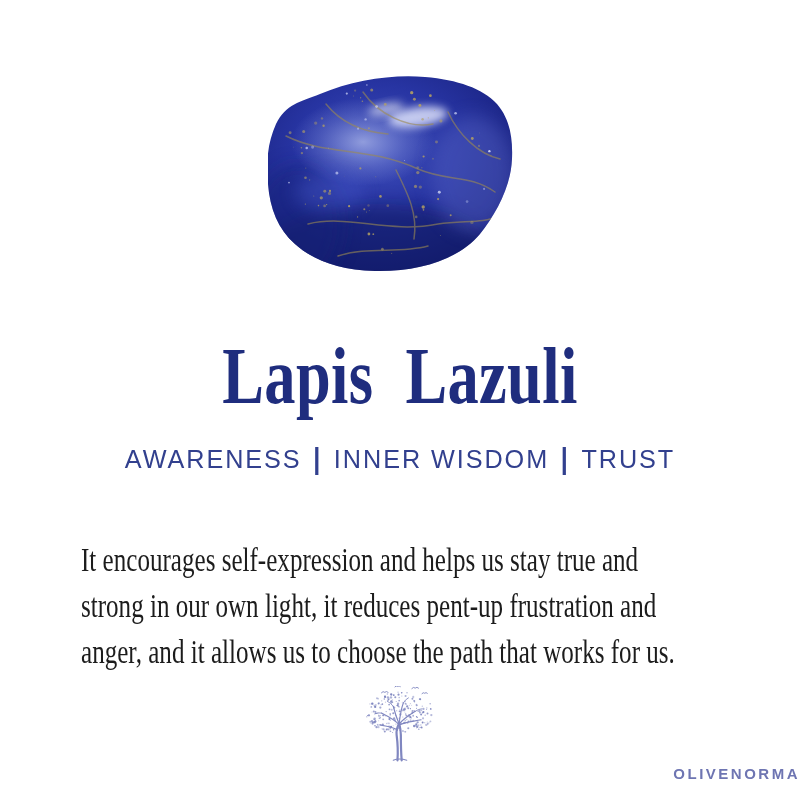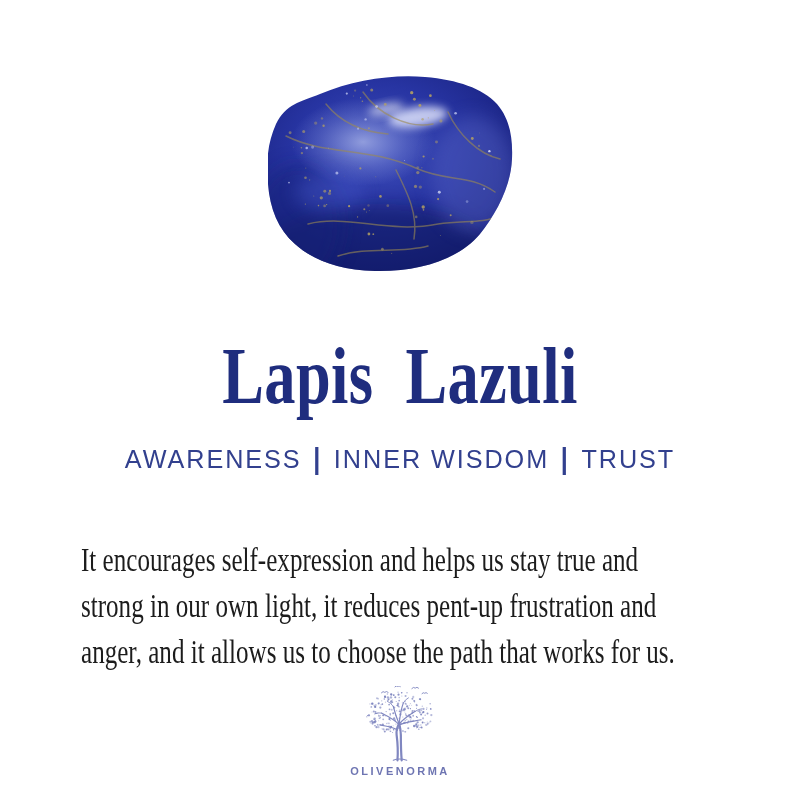--- a/index.html
+++ b/index.html
@@ -35,21 +35,21 @@
     position:absolute;left:0;top:497px;width:675px;
     text-align:center;color:#1c1c1c;
     font-family:"Liberation Serif", serif;font-size:33px;line-height:46px;margin-top:40px;
   }
   .desc .line{transform:scaleX(0.76);transform-origin:50% 50%;white-space:nowrap;}
   
   .brand{position:absolute;left:0;top:686px;width:800px;text-align:center;}
   .brand svg{display:block;margin:0 auto;width:92px;height:76px;}
   .brand-name{
     margin-top:3px;font-family:"Liberation Sans", sans-serif;
-    font-size:11px;font-weight:bold;letter-spacing:2.5px;color:#6e75b2;
+    font-size:15px;font-weight:bold;letter-spacing:2.5px;color:#6e75b2;text-align:right;
   }
 </style>
 </head>
 <body>
 
 <div class="canvas">
 
   <div class="stone">
     <svg viewBox="0 0 245 200">
       <defs>

